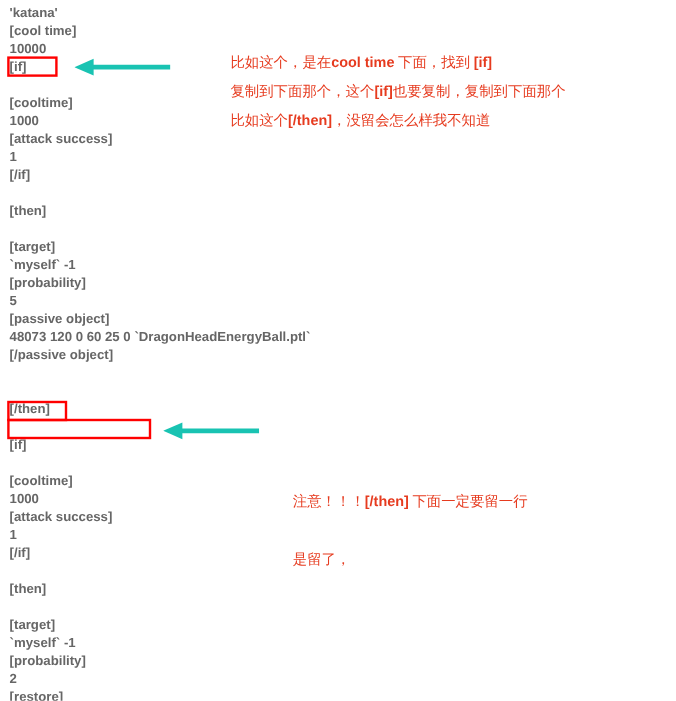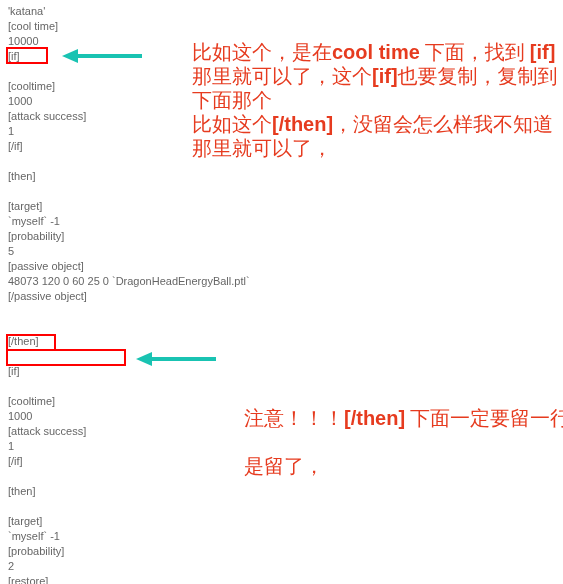--- a/index.html
+++ b/index.html
@@ -14,21 +14,21 @@
   }
   .code {
     position: absolute;
     left: 8px;
     top: 4px;
     font-size: 11px;
     line-height: 15px;
     color: #666;
     white-space: pre;
   }
-  .code div { height: 15px; }
+  .code div { height: 15px; font-weight: bold; }
   .if-box {
     position: absolute;
     left: 6px;
     top: 47px;
     width: 42px;
     height: 17px;
     border: 2px solid #f00;
     box-sizing: border-box;
   }
   .then-box {
@@ -59,21 +59,21 @@
   .arrow2 {
     position: absolute;
     left: 136px;
     top: 348px;
     width: 80px;
     height: 22px;
   }
   .note1, .note2 {
     position: absolute;
     font-family: SimSun, "宋体", serif;
-    font-size: 20px;
+    font-size: 12px;
     line-height: 24px;
     color: #e63b1f;
   }
   .note1 { left: 192px; top: 40px; width: 370px; }
   .note2 { left: 216px; top: 406px; width: 346px; margin-left: 28px; }
   .kw { color: #e63b1f; font-family: Arial, "Microsoft YaHei", sans-serif; font-weight: bold; }
 </style>
 </head>
 <body>
 
@@ -88,22 +88,21 @@
   <path d="M0 11 L16 4 L16 18 Z" fill="#19c3b2"></path>
 </svg>
 
 <svg class="arrow2" viewBox="0 0 80 22">
   <path d="M80 11 L12 11" stroke="#19c3b2" stroke-width="4" fill="none"></path>
   <path d="M0 11 L16 4 L16 18 Z" fill="#19c3b2"></path>
 </svg>
 
 <div class="note1">
   <span>比如这个，是在</span><span class="kw">cool time</span><span> 下面，找到 </span><span class="kw">[if]</span><br>
-  <span>那里就可以了，这个</span><span class="kw">[if]</span><span>也要复制，复制到下面那个</span><br>
+  <span>复制到下面那个，这个</span><span class="kw">[if]</span><span>也要复制，复制到下面那个</span><br>
   <span>比如这个</span><span class="kw">[/then]</span><span>，没留会怎么样我不知道</span><br>
-  <span>那里就可以了，</span>
 </div>
 
 <div class="note2">
   <span>注意！！！</span><span class="kw">[/then]</span><span>  下面一定要留一行</span><br>
   <br>
   <span>是留了，</span>
 </div>
 
 </body></html>

